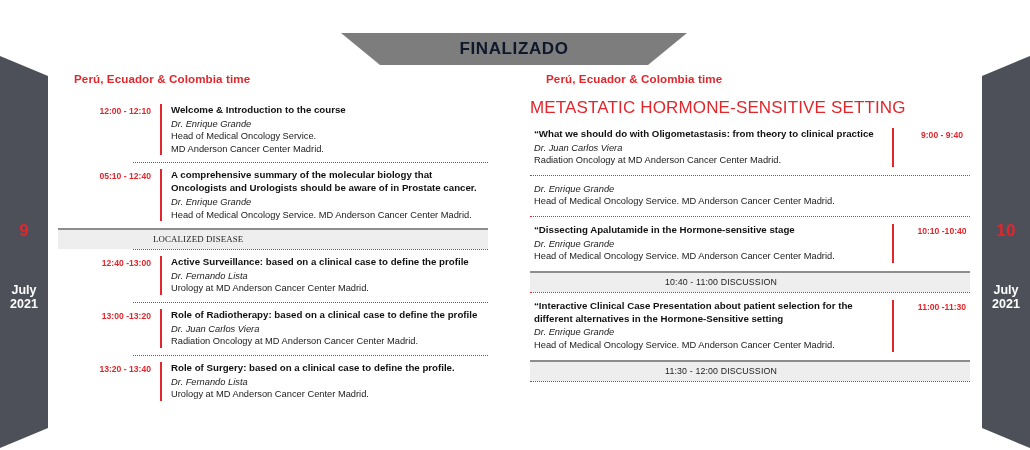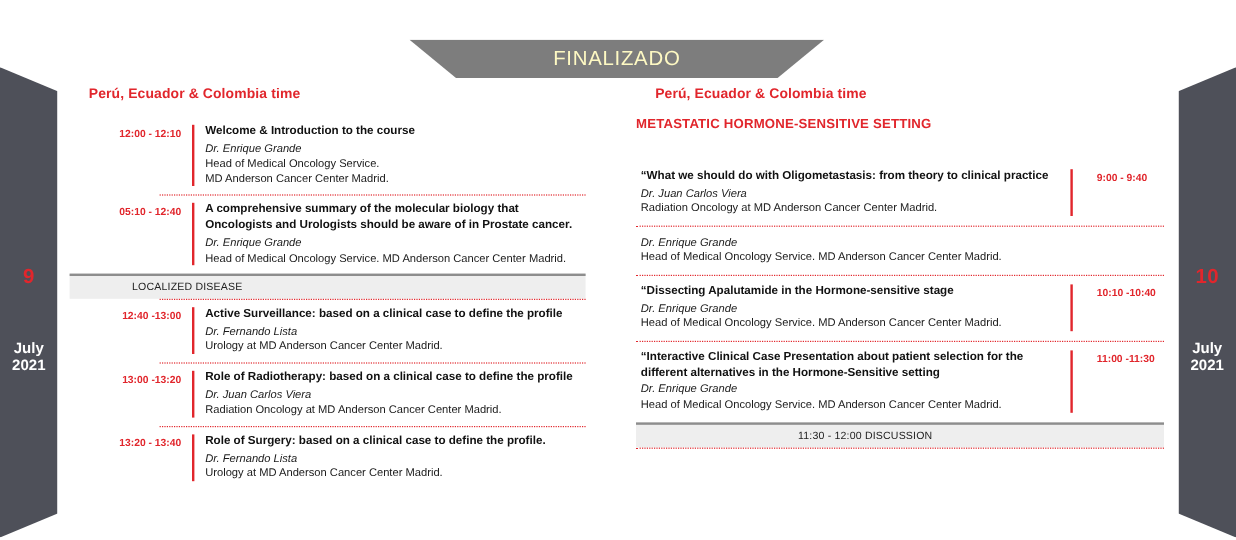--- a/index.html
+++ b/index.html
@@ -37,35 +37,35 @@
 
   
   #banner{
     position:absolute;left:341px;top:33px;width:346px;height:32px;
     background:#7d7d7d;
     clip-path:polygon(0 0, 346px 0, 307px 32px, 39px 32px);
   }
   #banner-label{
     position:absolute;left:0;top:0;width:346px;height:32px;
     display:flex;align-items:center;justify-content:center;
-    color:#fef9c3;font-weight:normal;font-size:17px;letter-spacing:.6px;
+    color:#0f172a;font-weight:bold;font-size:17px;letter-spacing:.6px;
   }
 
   
   .column{position:absolute;top:72px;}
   #col-left{left:58px;width:430px;}
   #col-right{left:530px;width:440px;}
 
   .tz-heading{
     color:#e1262c;font-weight:bold;font-size:11.6px;
     margin:0 0 13px 16px;letter-spacing:.1px;
   }
   .section-heading{
-    color:#e1262c;font-weight:bold;font-size:11px;
-    margin:0 0 24px 0;letter-spacing:.15px;
+    color:#e1262c;font-weight:normal;font-size:17px;
+    margin:0 0 3px 0;letter-spacing:.15px;
   }
 
   
   .row-l{
     position:relative;display:flex;align-items:flex-start;
     padding:6px 0 7px 0;
     margin-left:36px;
   }
   .row-l .time{
     width:66px;flex:0 0 66px;text-align:right;padding-right:9px;
@@ -88,20 +88,21 @@
   }
   .row-r .body{
     flex:1;padding-right:10px;padding-left:4px;
   }
   .row-r .time{
     width:78px;flex:0 0 78px;
     border-left:2.2px solid #e1262c;padding-left:20px;
     color:#e1262c;font-weight:bold;font-size:8.6px;
     padding-top:2px;box-sizing:border-box;
     align-self:stretch;
+    text-align:center;
   }
   .sep-dot-r{height:0;border-top:1px dotted #e1262c;}
 
   
   .title{
     font-weight:bold;font-size:9.7px;color:#111111;
     line-height:1.32;margin:0 0 1px 0;
   }
   .speaker{
     font-style:italic;font-size:9.3px;color:#1a1a1a;
@@ -110,21 +111,21 @@
   .affil{
     font-size:9.3px;color:#1a1a1a;line-height:1.35;margin:0;
   }
 
   
   .band{
     background:#eeeeee;border-top:2px solid #8d8d8d;
     font-size:8.8px;color:#222222;letter-spacing:.15px;
     padding:4px 0 5px 0;
   }
-  .band-left{padding-left:52px;}
+  .band-left{padding-left:95px;font-family:Liberation Serif, serif;}
   .band-right{text-align:center;padding-right:58px;}
 </style>
 </head>
 <body>
 
 <div id="stage">
 
   <div id="left-panel" class="side-panel"></div>
   <div id="right-panel" class="side-panel"></div>
 
@@ -217,20 +218,21 @@
         </div>
         <div class="sep-dot-r"></div>
         <div class="row-r">
           <div class="body">
             <div class="title">“Dissecting Apalutamide in the Hormone-sensitive stage</div>
             <div class="speaker">Dr. Enrique Grande</div>
             <div class="affil">Head of Medical Oncology Service. MD Anderson Cancer Center Madrid.</div>
           </div>
           <div class="time">10:10 -10:40</div>
         </div>
+        <div class="band band-right"><span>10:40  - 11:00  DISCUSSION</span></div>
         <div class="sep-dot-r"></div>
         <div class="row-r">
           <div class="body">
             <div class="title">“Interactive Clinical Case Presentation about patient selection for the different alternatives in the Hormone-Sensitive setting</div>
             <div class="speaker">Dr. Enrique Grande</div>
             <div class="affil">Head of Medical Oncology Service. MD Anderson Cancer Center Madrid.</div>
           </div>
           <div class="time">11:00 -11:30</div>
         </div>
         <div class="band band-right"><span>11:30  - 12:00  DISCUSSION</span></div>

